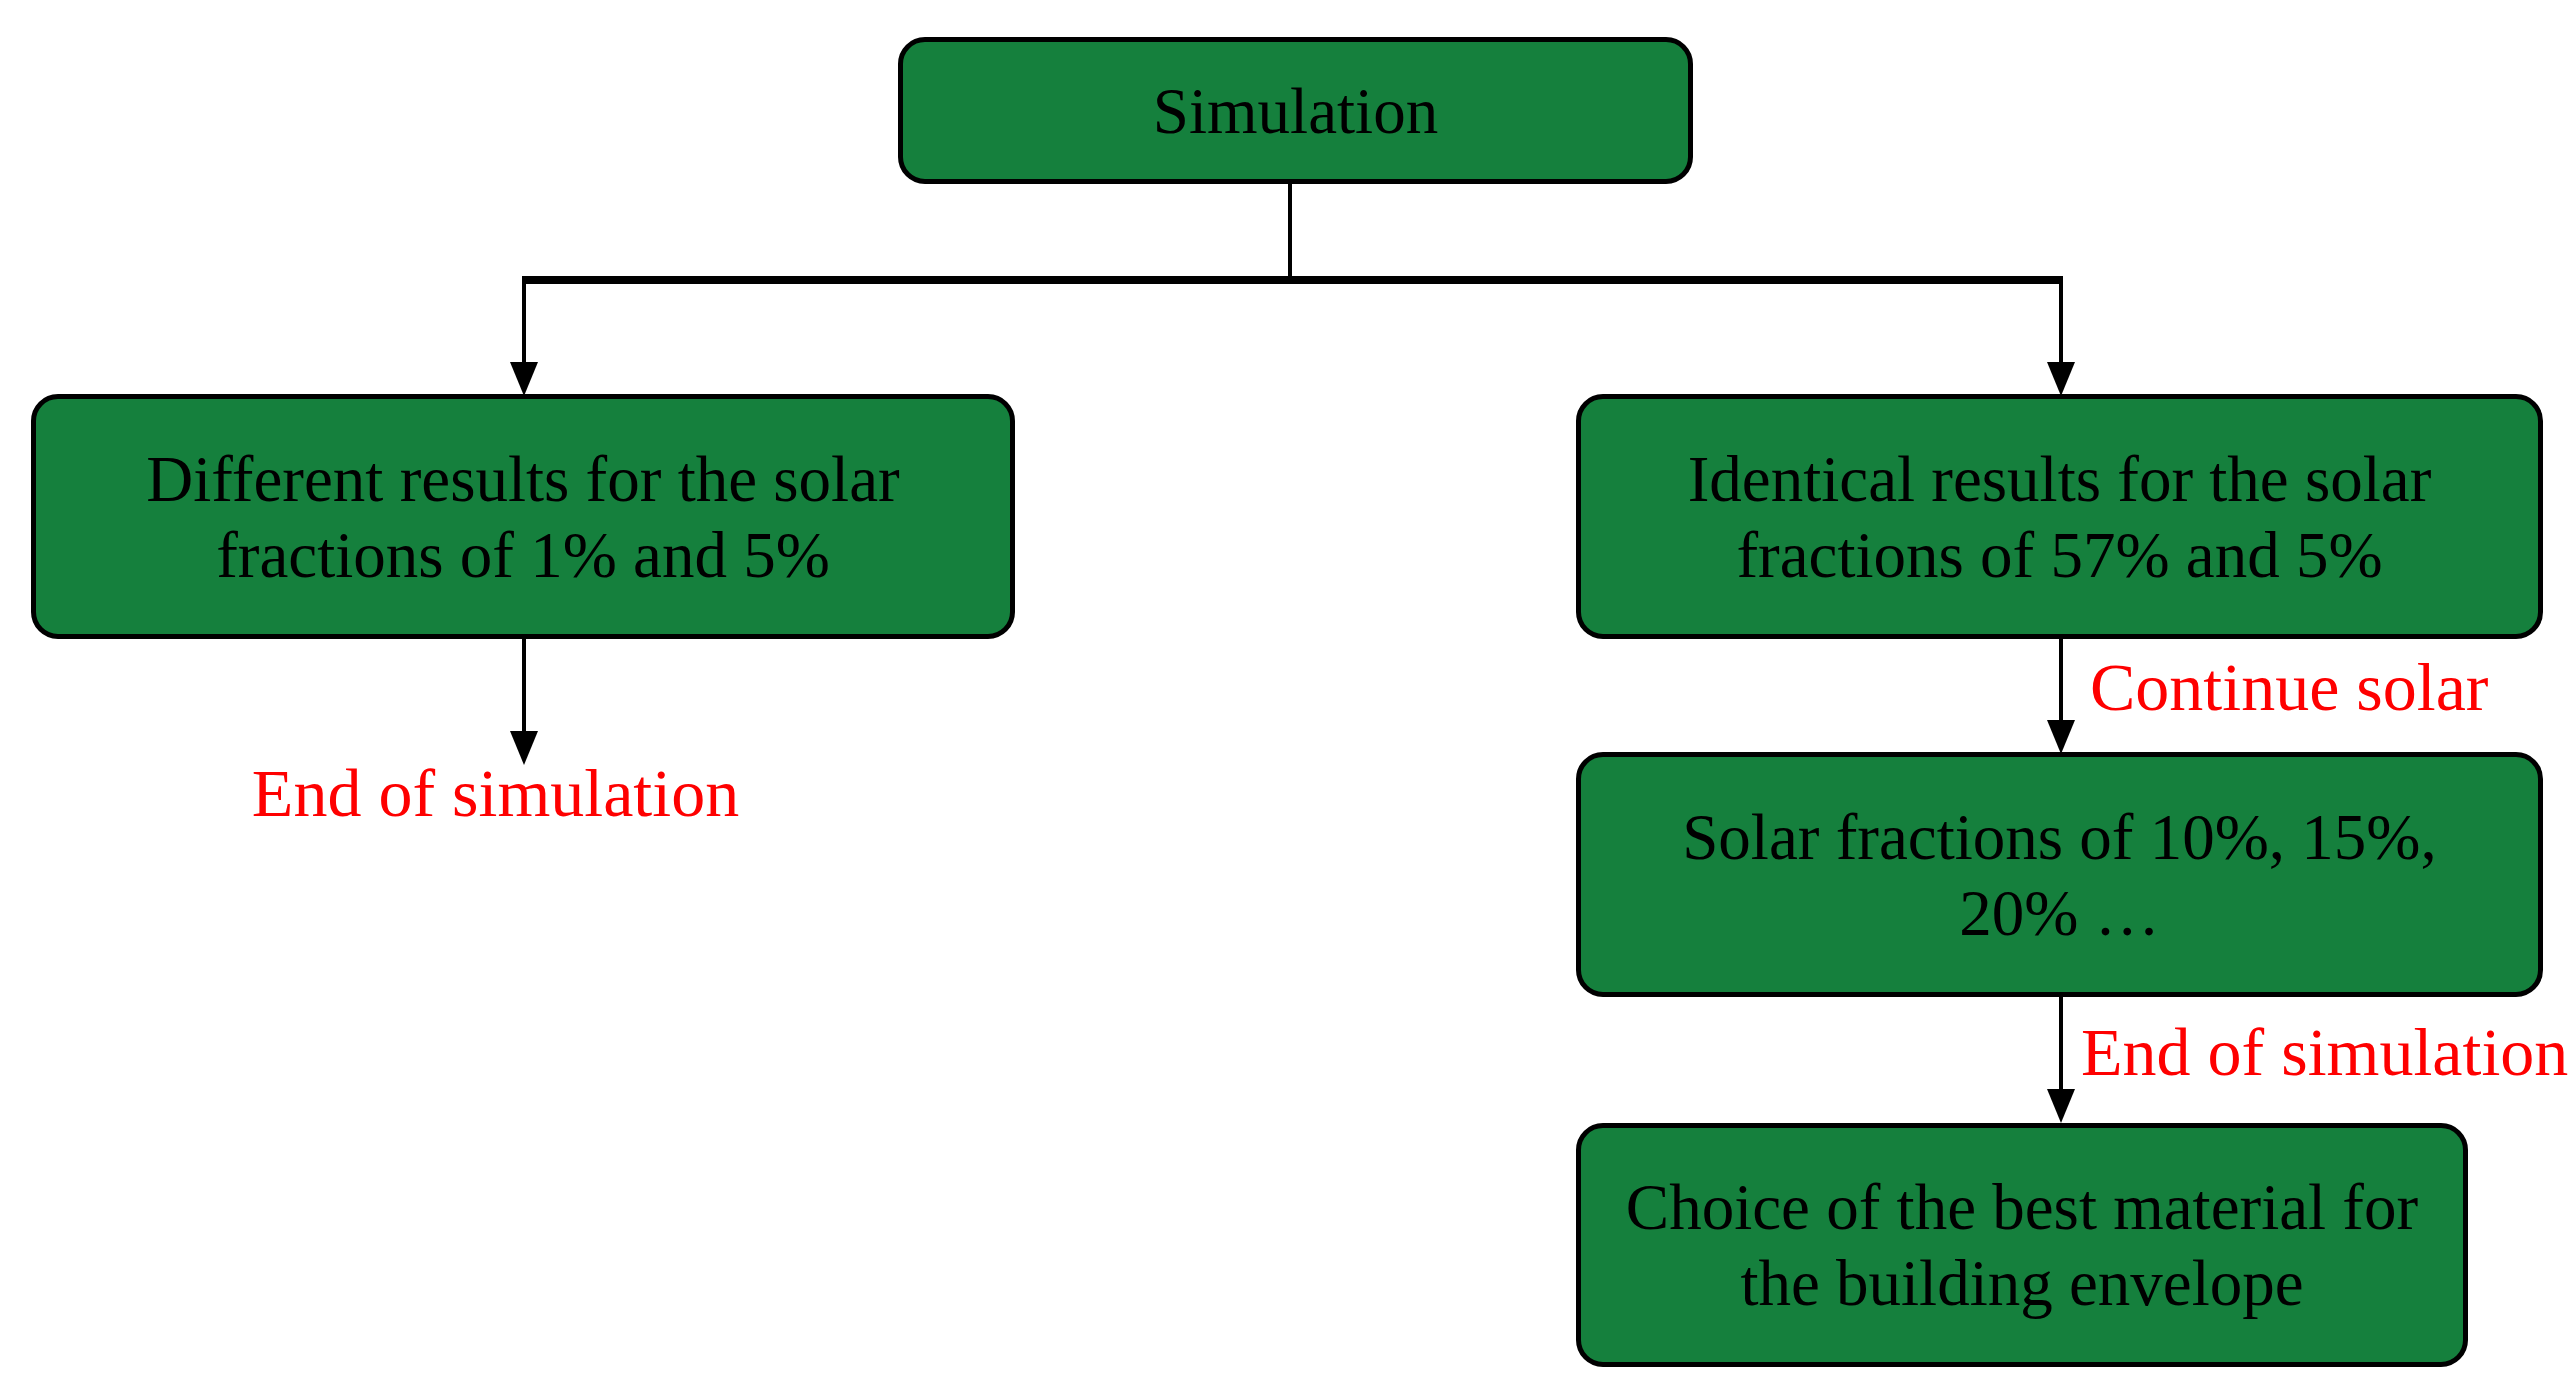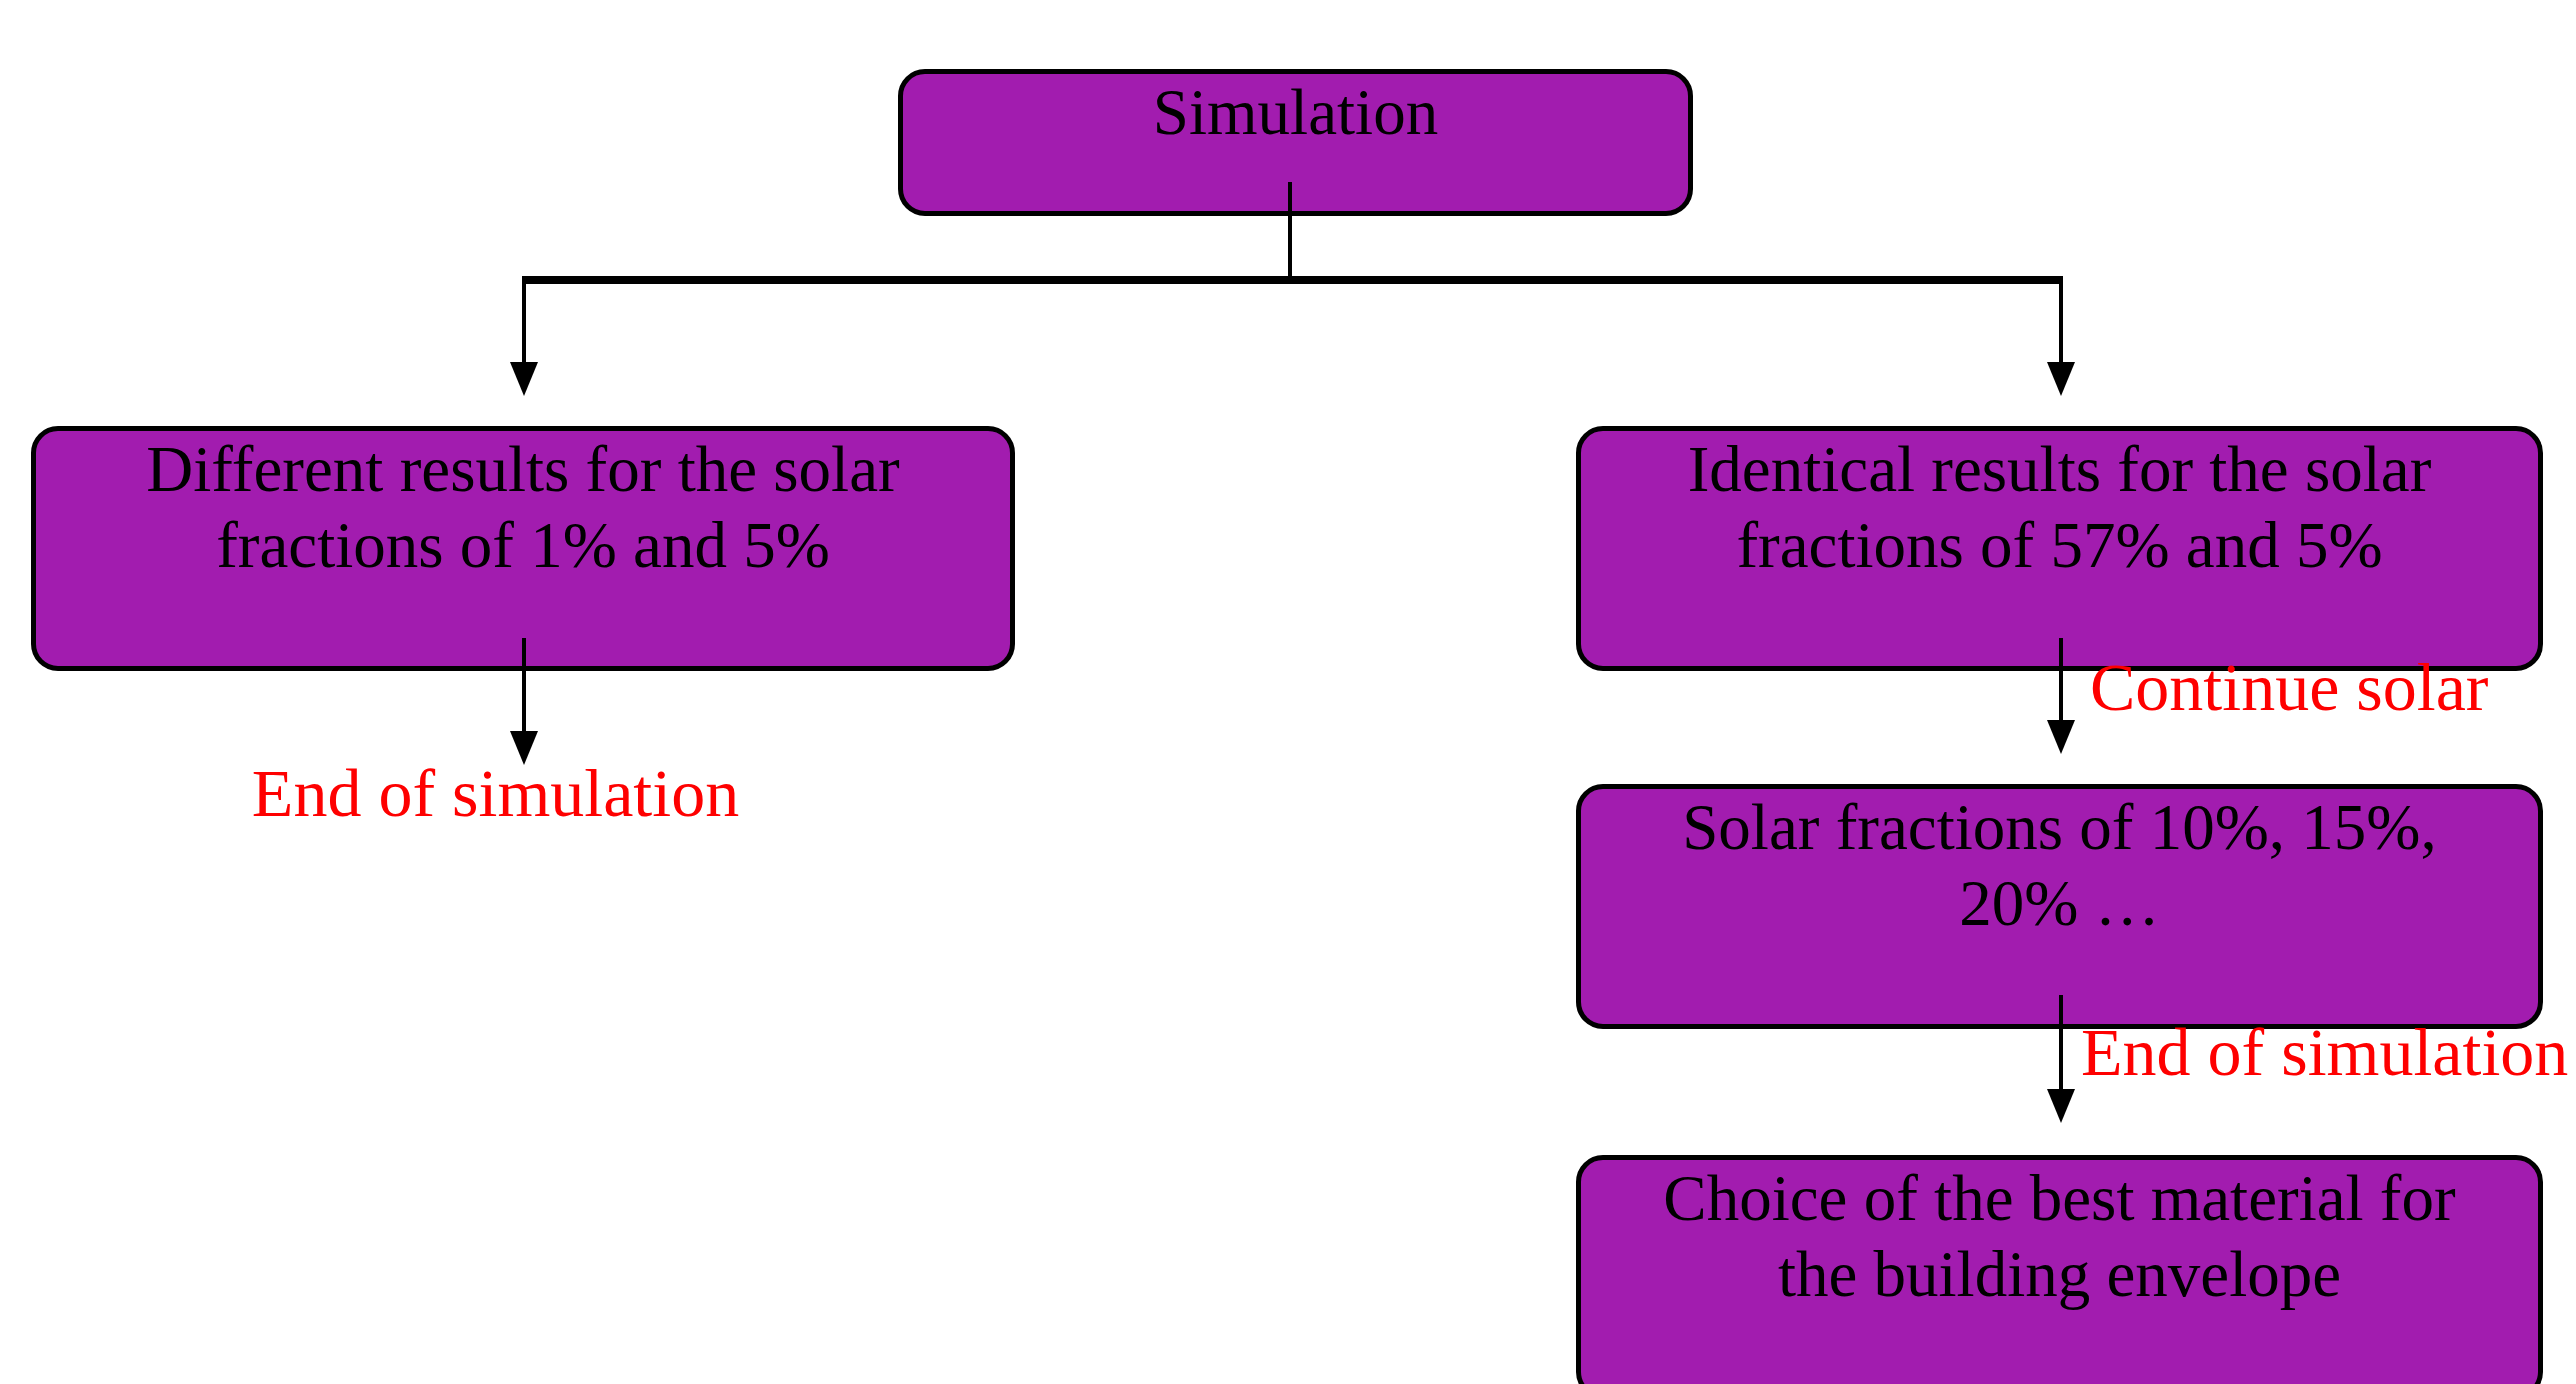--- a/index.html
+++ b/index.html
@@ -13,27 +13,26 @@
     height: 1384px;
     background: var(--canvas-bg, #ffffff);
     font-family: "Liberation Serif", "DejaVu Serif", serif;
     overflow: hidden;
   }
   .node {
     position: absolute;
     box-sizing: border-box;
     border: 5px solid var(--node-border, #000000);
     border-radius: 27px;
-    background: #a21caf;
+    background: #15803d;
     display: flex;
-    align-items: flex-start;
+    align-items: center;
     justify-content: center;
     text-align: center;
     color: var(--node-text, #000000);
-    margin-top: 32px;
   }
   .node-label {
     font-size: 65px;
     line-height: 76px;
     white-space: pre-line;
     color: var(--node-text, #000000);
   }
   .shaft-v {
     position: absolute;
     width: 4.2px;
@@ -81,21 +80,21 @@
   <div class="node" style="left:1576px; top:394px; width:967px; height:245px;">
     <span class="node-label">Identical results for the solar
 fractions of 57% and 5%</span>
   </div>
 
   <div class="node" style="left:1576px; top:752px; width:967px; height:245px;">
     <span class="node-label">Solar fractions of 10%, 15%,
 20% …</span>
   </div>
 
-  <div class="node" style="left:1576px; top:1123px; width:967px; height:244px;">
+  <div class="node" style="left:1576px; top:1123px; width:892px; height:244px;">
     <span class="node-label">Choice of the best material for
 the building envelope</span>
   </div>
 
   <div class="shaft-v" style="left:1288px; top:182px; height:98px;"></div>
   <div class="shaft-h" style="left:522px; top:276px; width:1541px;"></div>
 
   <div class="shaft-v" style="left:522px; top:281px; height:82px;"></div>
   <div class="arrowhead-down" style="left:510px; top:362px;"></div>
 

